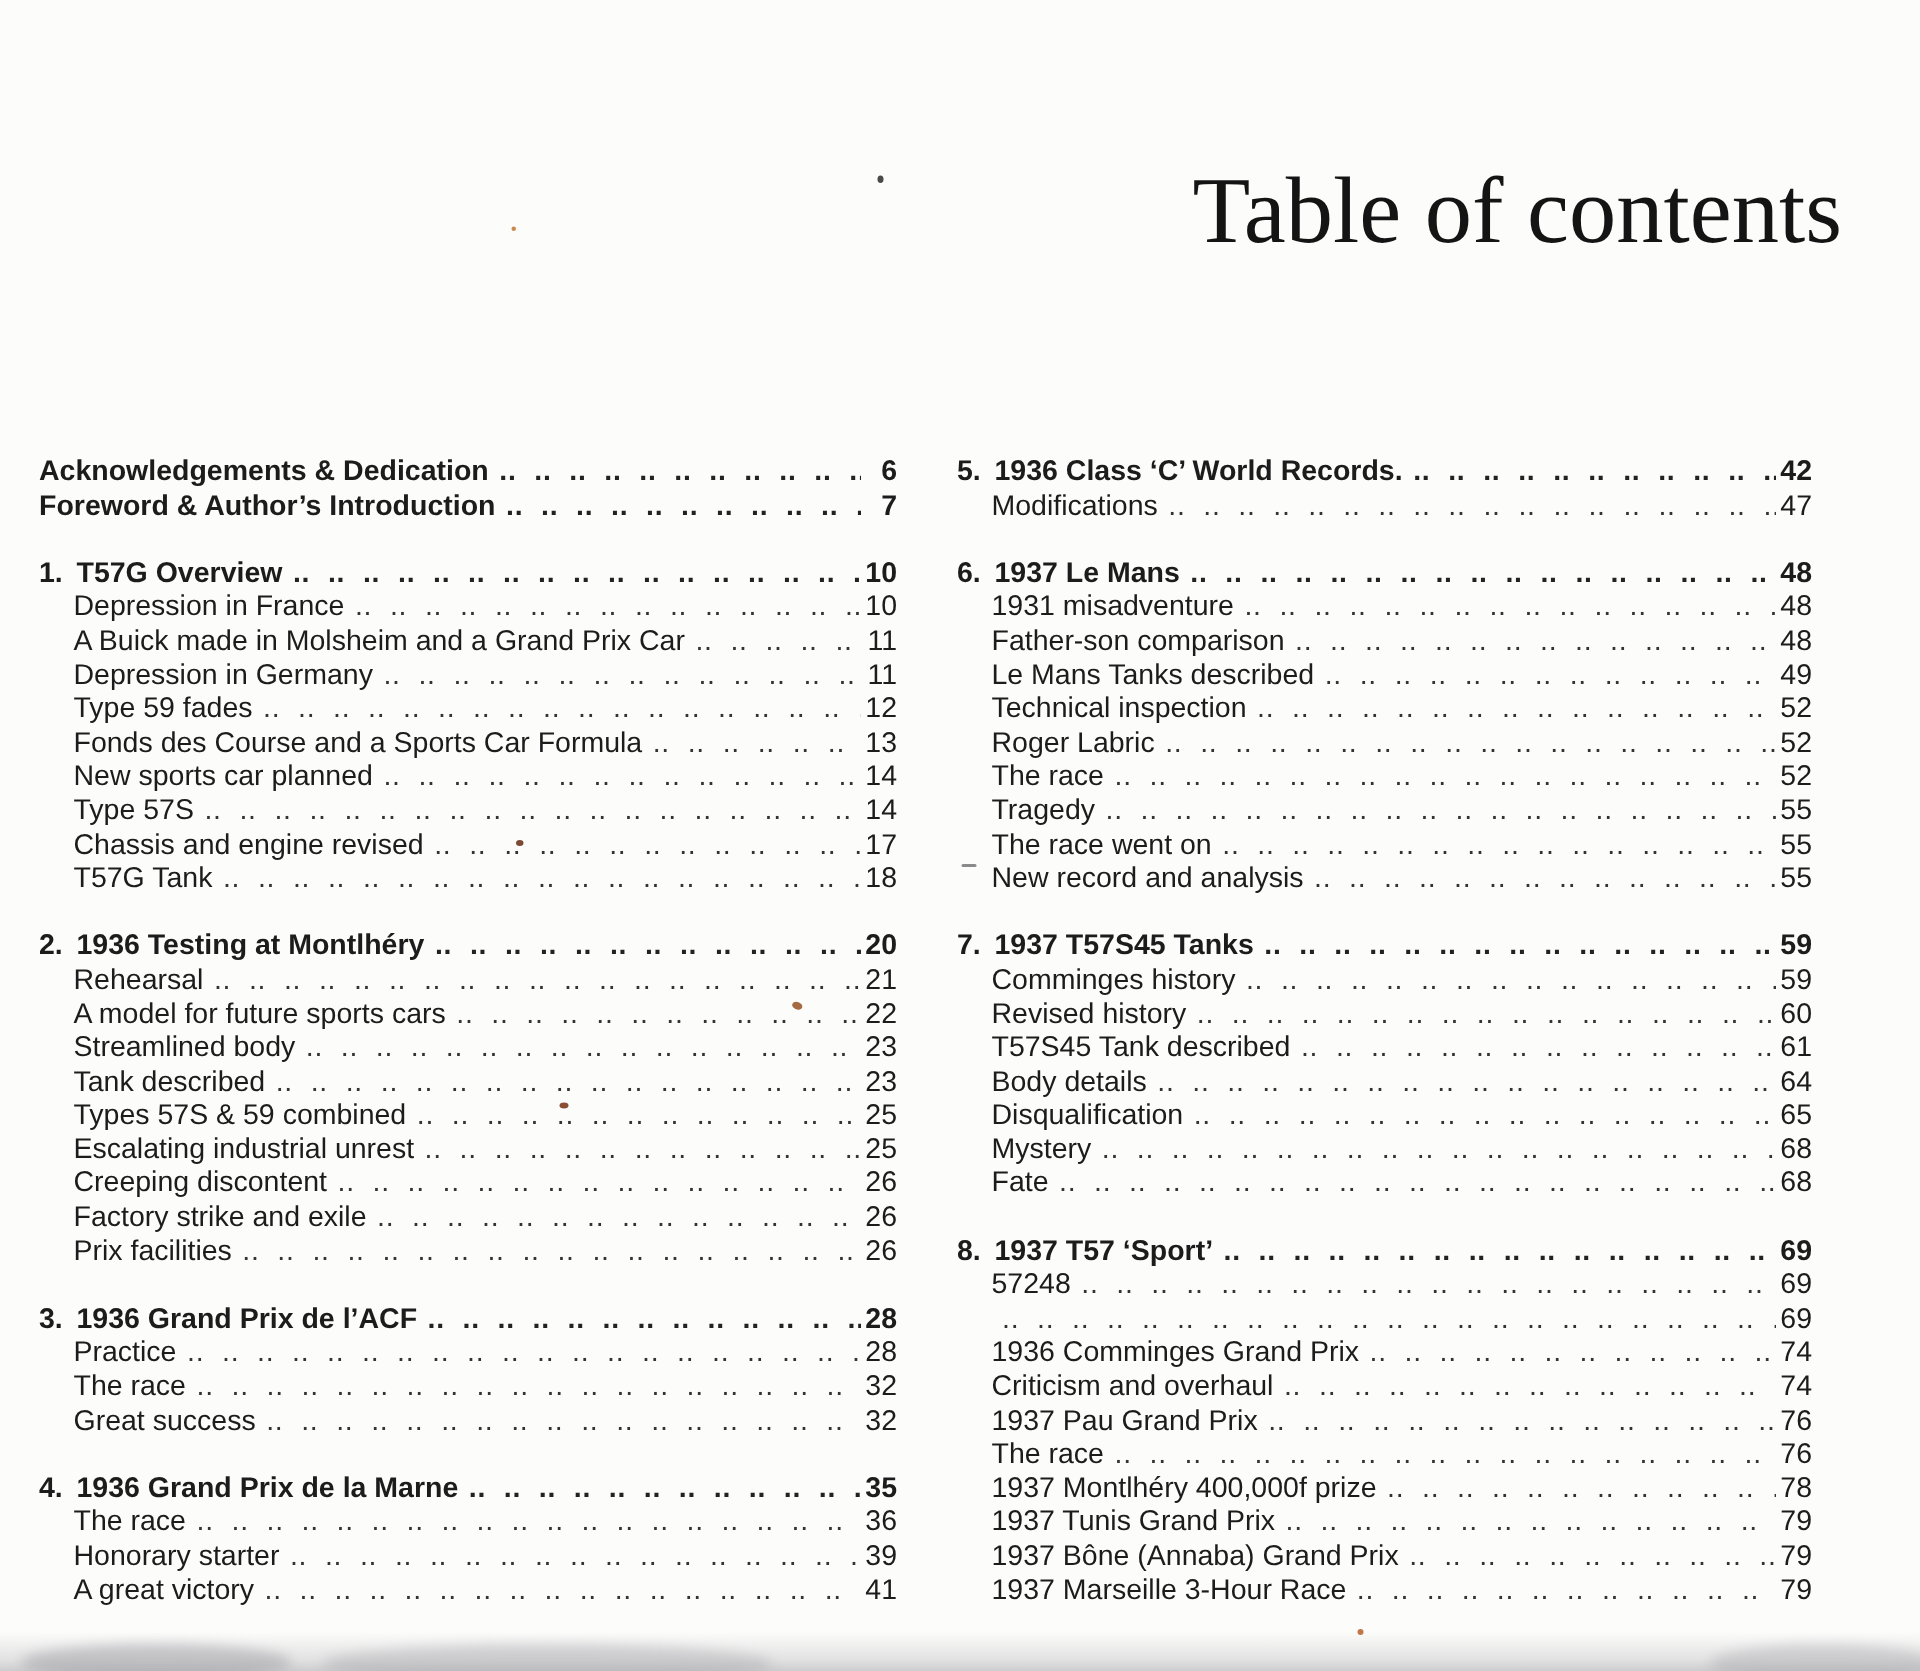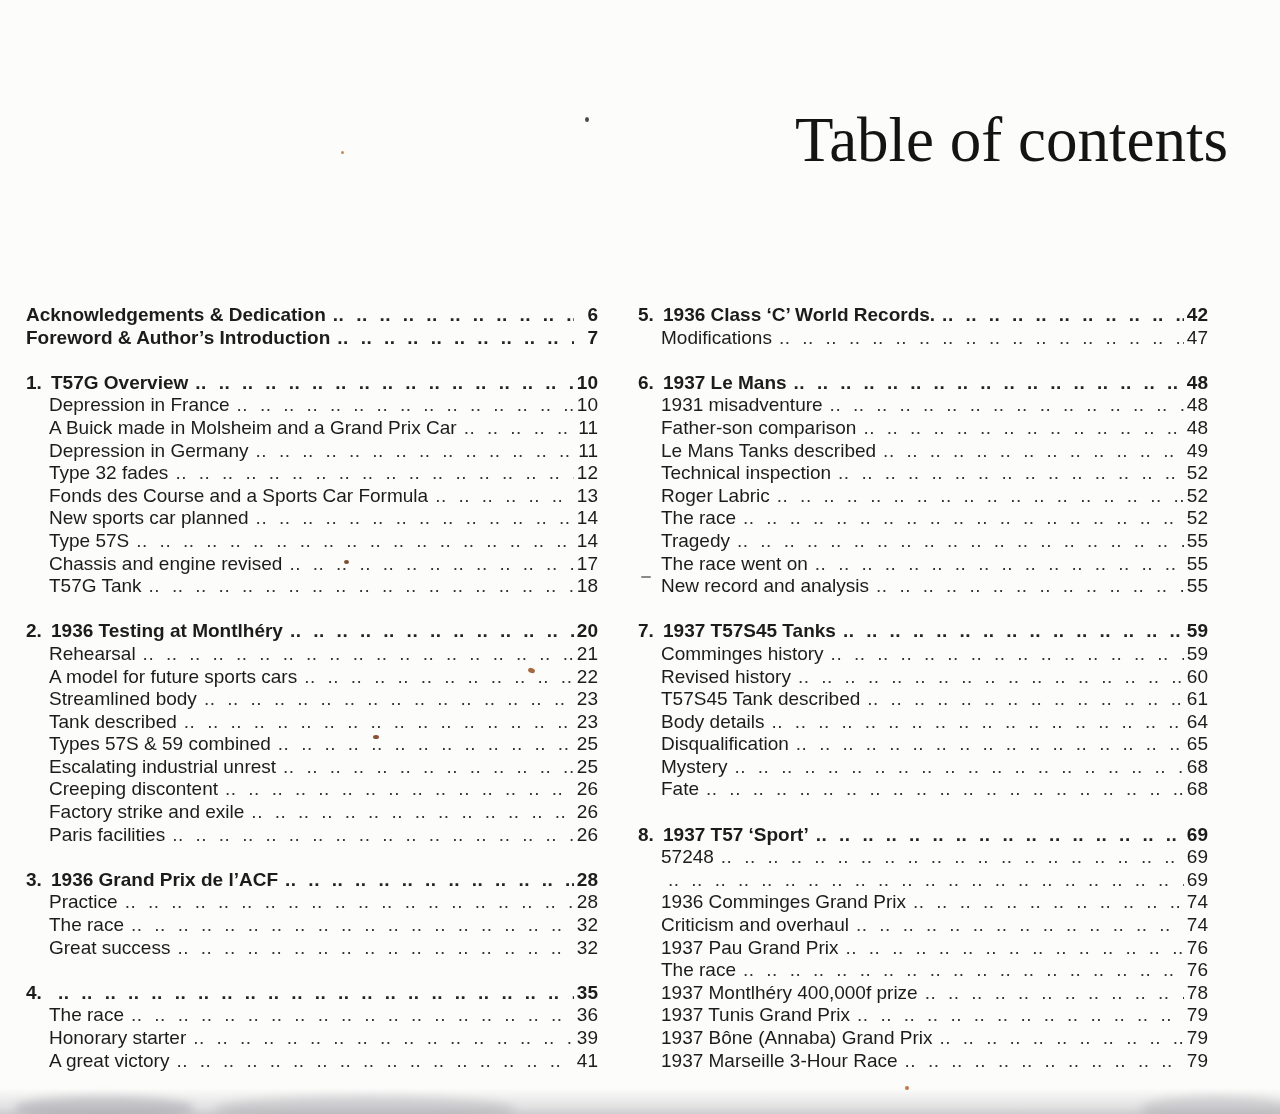--- a/index.html
+++ b/index.html
@@ -108,21 +108,21 @@
           <span class="label">A Buick made in Molsheim and a Grand Prix Car</span>
           <span class="dots"> .. .. .. .. .. .. .. .. .. .. .. .. .. .. .. .. .. .. .. .. .. .. .. .. .. .. .. .. .. .. .. .. .. .. .. .. .. .. .. .. .. .. .. .. .. .. .. .. .. .. .. .. .. .. .. .. .. .. .. ..</span>
           <span class="page">11</span>
         </div>
         <div class="row item">
           <span class="label">Depression in Germany</span>
           <span class="dots"> .. .. .. .. .. .. .. .. .. .. .. .. .. .. .. .. .. .. .. .. .. .. .. .. .. .. .. .. .. .. .. .. .. .. .. .. .. .. .. .. .. .. .. .. .. .. .. .. .. .. .. .. .. .. .. .. .. .. .. ..</span>
           <span class="page">11</span>
         </div>
         <div class="row item">
-          <span class="label">Type 32 fades</span>
+          <span class="label">Type 59 fades</span>
           <span class="dots"> .. .. .. .. .. .. .. .. .. .. .. .. .. .. .. .. .. .. .. .. .. .. .. .. .. .. .. .. .. .. .. .. .. .. .. .. .. .. .. .. .. .. .. .. .. .. .. .. .. .. .. .. .. .. .. .. .. .. .. ..</span>
           <span class="page">12</span>
         </div>
         <div class="row item">
           <span class="label">Fonds des Course and a Sports Car Formula</span>
           <span class="dots"> .. .. .. .. .. .. .. .. .. .. .. .. .. .. .. .. .. .. .. .. .. .. .. .. .. .. .. .. .. .. .. .. .. .. .. .. .. .. .. .. .. .. .. .. .. .. .. .. .. .. .. .. .. .. .. .. .. .. .. ..</span>
           <span class="page">13</span>
         </div>
         <div class="row item">
           <span class="label">New sports car planned</span>
@@ -186,21 +186,21 @@
           <span class="label">Creeping discontent</span>
           <span class="dots"> .. .. .. .. .. .. .. .. .. .. .. .. .. .. .. .. .. .. .. .. .. .. .. .. .. .. .. .. .. .. .. .. .. .. .. .. .. .. .. .. .. .. .. .. .. .. .. .. .. .. .. .. .. .. .. .. .. .. .. ..</span>
           <span class="page">26</span>
         </div>
         <div class="row item">
           <span class="label">Factory strike and exile</span>
           <span class="dots"> .. .. .. .. .. .. .. .. .. .. .. .. .. .. .. .. .. .. .. .. .. .. .. .. .. .. .. .. .. .. .. .. .. .. .. .. .. .. .. .. .. .. .. .. .. .. .. .. .. .. .. .. .. .. .. .. .. .. .. ..</span>
           <span class="page">26</span>
         </div>
         <div class="row item">
-          <span class="label">Paris facilities</span>
+          <span class="label">Prix facilities</span>
           <span class="dots"> .. .. .. .. .. .. .. .. .. .. .. .. .. .. .. .. .. .. .. .. .. .. .. .. .. .. .. .. .. .. .. .. .. .. .. .. .. .. .. .. .. .. .. .. .. .. .. .. .. .. .. .. .. .. .. .. .. .. .. ..</span>
           <span class="page">26</span>
         </div>
       </div>
       <div class="toc-section">
         <div class="row header">
           <span class="num">3.</span>
           <span class="label">1936 Grand Prix de l’ACF</span>
           <span class="dots"> .. .. .. .. .. .. .. .. .. .. .. .. .. .. .. .. .. .. .. .. .. .. .. .. .. .. .. .. .. .. .. .. .. .. .. .. .. .. .. .. .. .. .. .. .. .. .. .. .. .. .. .. .. .. .. .. .. .. .. ..</span>
           <span class="page">28</span>
@@ -217,20 +217,21 @@
         </div>
         <div class="row item">
           <span class="label">Great success</span>
           <span class="dots"> .. .. .. .. .. .. .. .. .. .. .. .. .. .. .. .. .. .. .. .. .. .. .. .. .. .. .. .. .. .. .. .. .. .. .. .. .. .. .. .. .. .. .. .. .. .. .. .. .. .. .. .. .. .. .. .. .. .. .. ..</span>
           <span class="page">32</span>
         </div>
       </div>
       <div class="toc-section">
         <div class="row header">
           <span class="num">4.</span>
+          <span class="label">1936 Grand Prix de la Marne</span>
           <span class="dots"> .. .. .. .. .. .. .. .. .. .. .. .. .. .. .. .. .. .. .. .. .. .. .. .. .. .. .. .. .. .. .. .. .. .. .. .. .. .. .. .. .. .. .. .. .. .. .. .. .. .. .. .. .. .. .. .. .. .. .. ..</span>
           <span class="page">35</span>
         </div>
         <div class="row item">
           <span class="label">The race</span>
           <span class="dots"> .. .. .. .. .. .. .. .. .. .. .. .. .. .. .. .. .. .. .. .. .. .. .. .. .. .. .. .. .. .. .. .. .. .. .. .. .. .. .. .. .. .. .. .. .. .. .. .. .. .. .. .. .. .. .. .. .. .. .. ..</span>
           <span class="page">36</span>
         </div>
         <div class="row item">
           <span class="label">Honorary starter</span>

